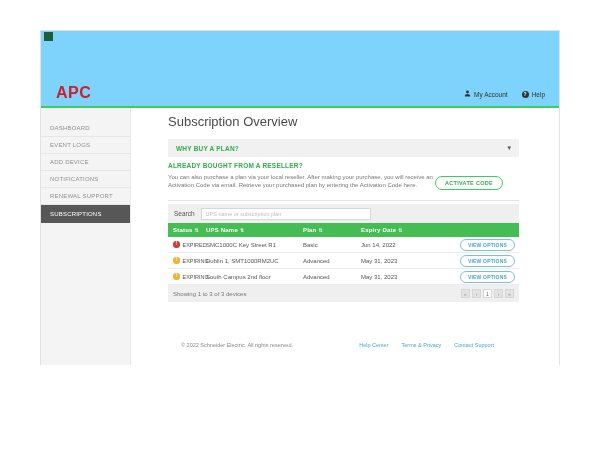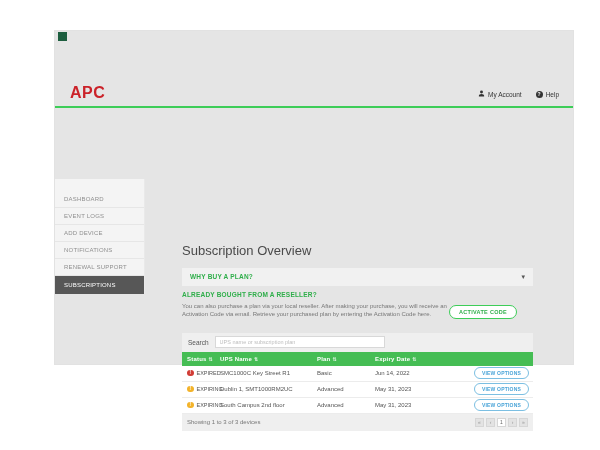--- a/index.html
+++ b/index.html
@@ -1,36 +1,36 @@
 <!DOCTYPE html>
 <html><head>
 <meta charset="utf-8">
 <style>
   * { margin:0; padding:0; box-sizing:border-box; }
   html,body { width:600px; height:450px; background:#ffffff; overflow:hidden;
     font-family:"Liberation Sans","DejaVu Sans",sans-serif; }
 
   .panel { position:absolute; left:40px; top:30px; width:520px; height:335px;
-    background:#e5e5e5; border:1px solid #e2e2e2;margin-left:14px; }
+    background:#7dd3fc; border:1px solid #e2e2e2; }
 
   .corner-mark { position:absolute; left:3px; top:1px; width:9px; height:9px; }
 
   
   .panel-header { position:relative; height:75px; }
   .logo { position:absolute; left:15px; bottom:4px; font-size:16px; font-weight:800;
     color:#cb2229; letter-spacing:.5px; }
   .account-area { position:absolute; right:14px; bottom:8px; display:flex; gap:14px;
     align-items:center; font-size:6.5px; color:#333; }
   .account-item { display:flex; align-items:center; gap:3px; cursor:pointer; }
   .help-icon { width:7px; height:7px; border-radius:50%; background:#333; color:#fff;
     font-size:5px; display:flex; align-items:center; justify-content:center; font-weight:bold; }
   .green-rule { height:2px; background:#3dcd58; }
 
   
-  .panel-body { display:flex; height:257px;align-items:center; }
+  .panel-body { display:flex; height:257px; }
   .sidebar { width:90px; background:#f4f4f4; padding-top:12px; border-right:1px solid #e9e9e9; }
   .side-item { height:17px; padding:5px 9px; font-size:6px; color:#8f8f8f;
     border-bottom:1px solid #e6e6e6; letter-spacing:.2px; cursor:pointer; }
   .side-item.active { background:#575757; color:#fff; height:18px; padding:6px 9px; border-bottom:none; }
 
   .main { flex:1; position:relative; background:#fff; }
   .title { position:absolute; left:37px; top:6px; font-size:13px; font-weight:400; color:#4a4a4a; }
 
   .why-bar { position:absolute; left:37px; top:31px; width:351px; height:18px; background:#f1f1f1;
     display:flex; align-items:center; justify-content:space-between; padding:0 8px; cursor:pointer; }

